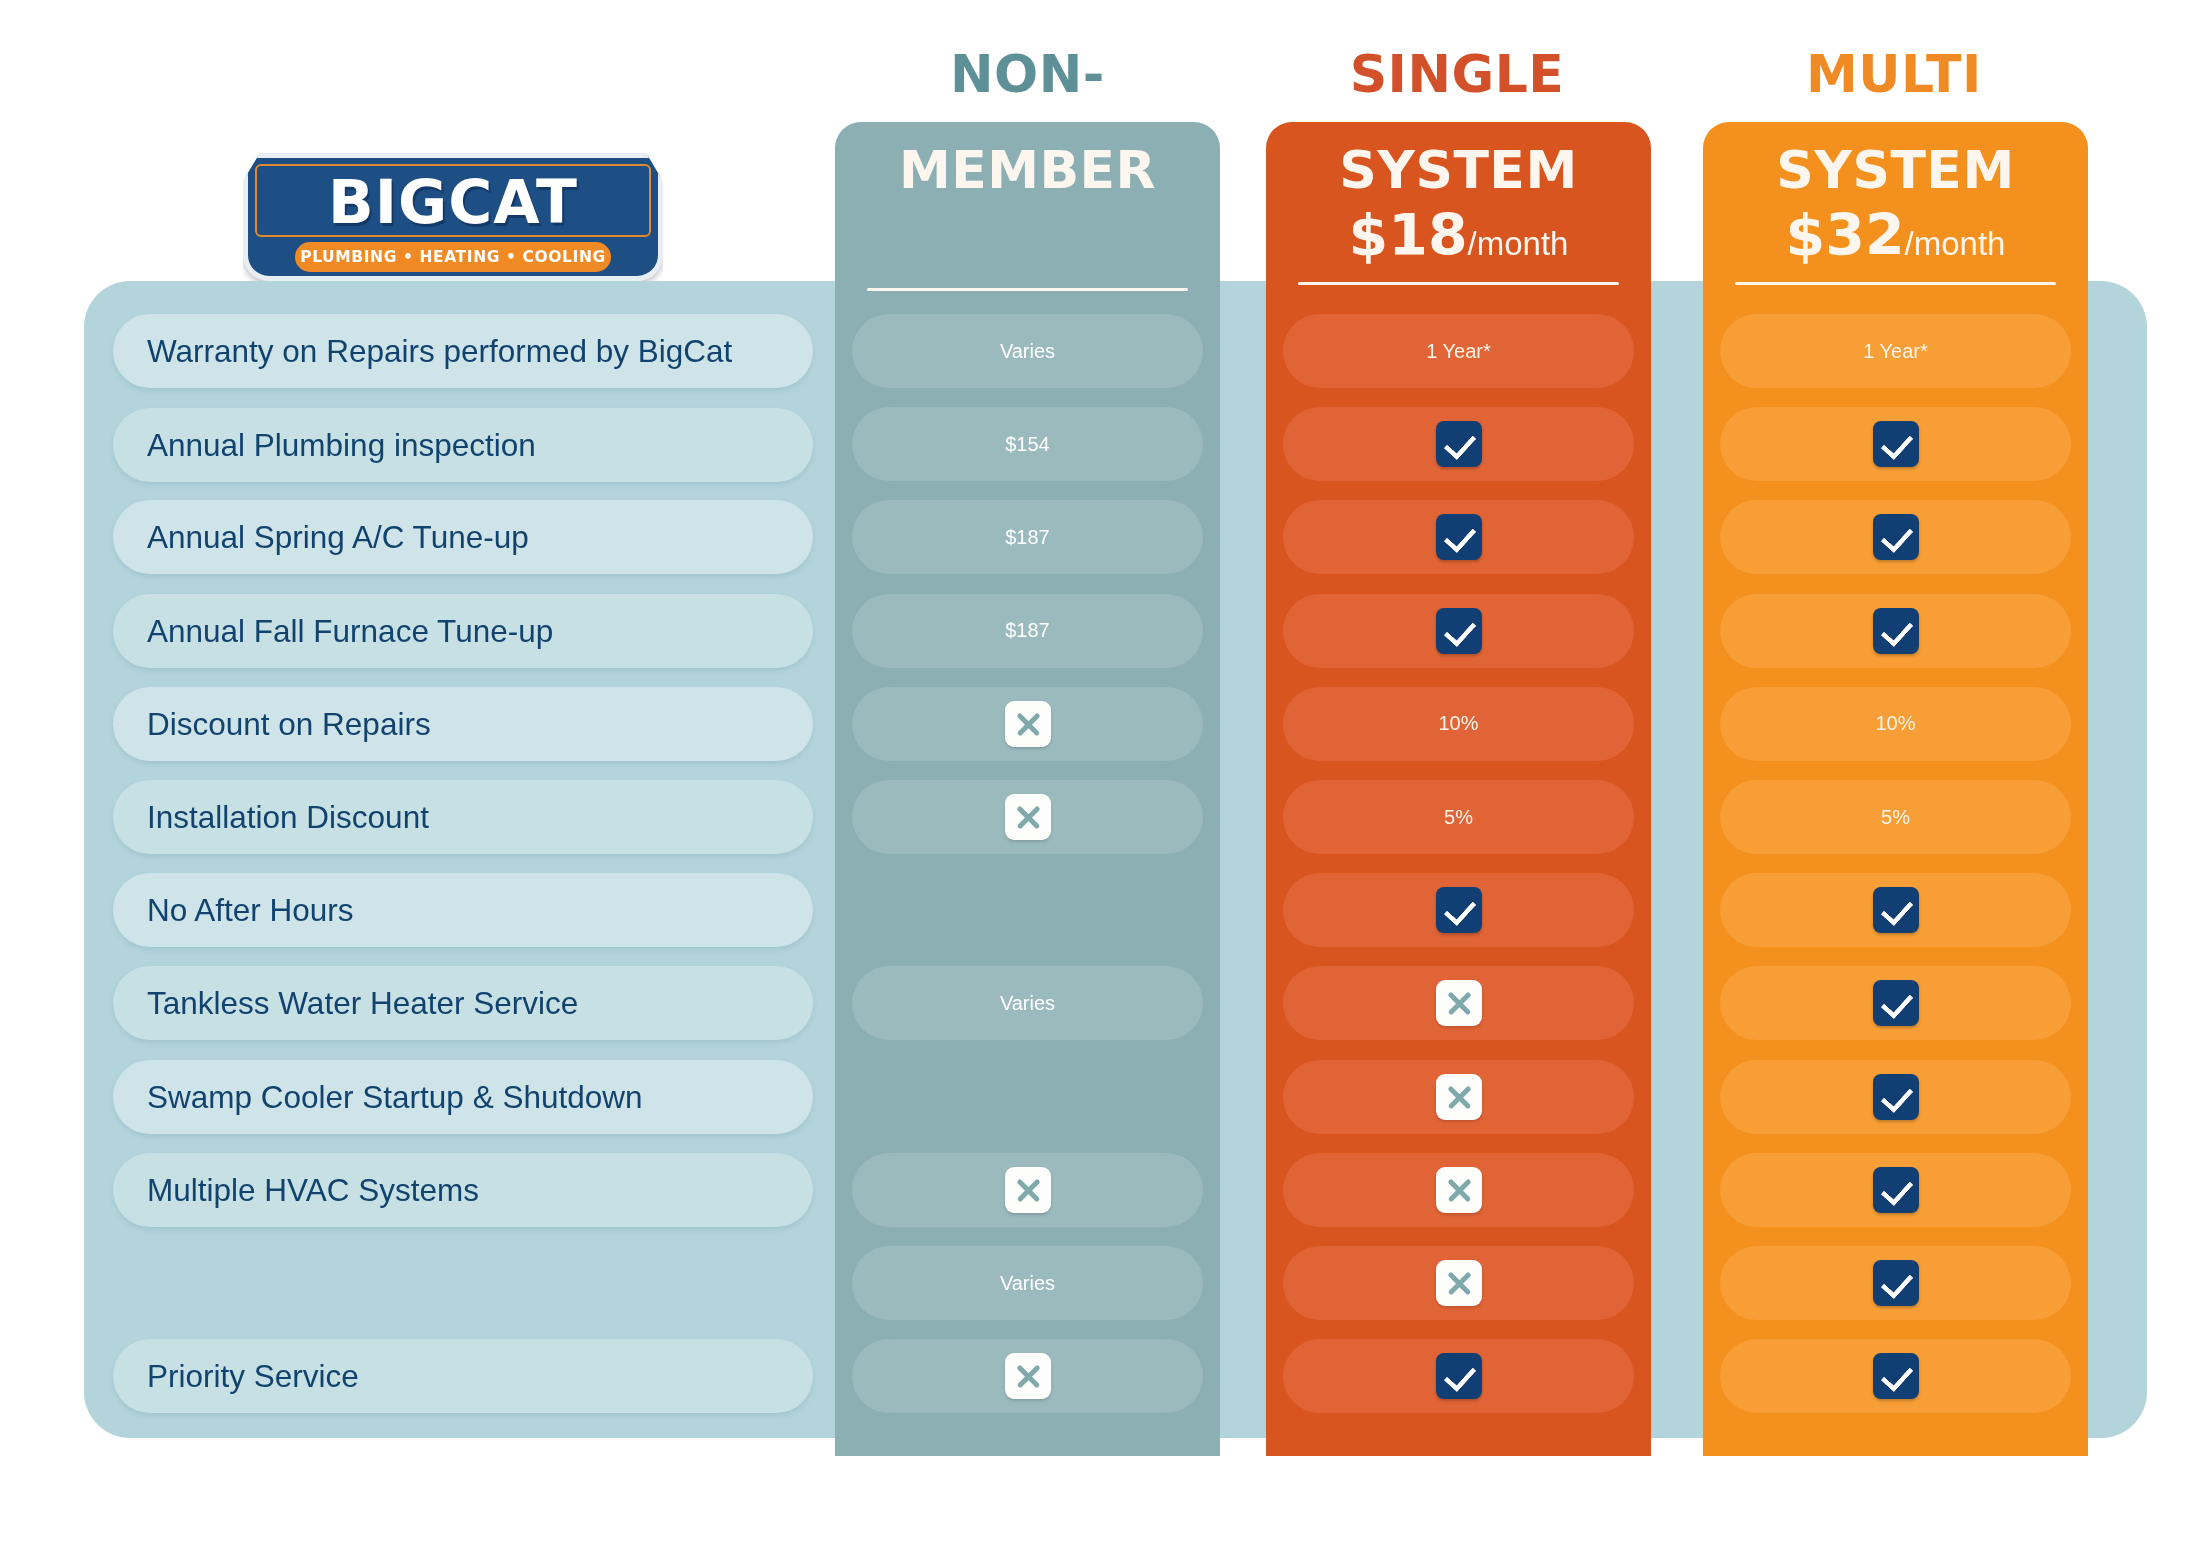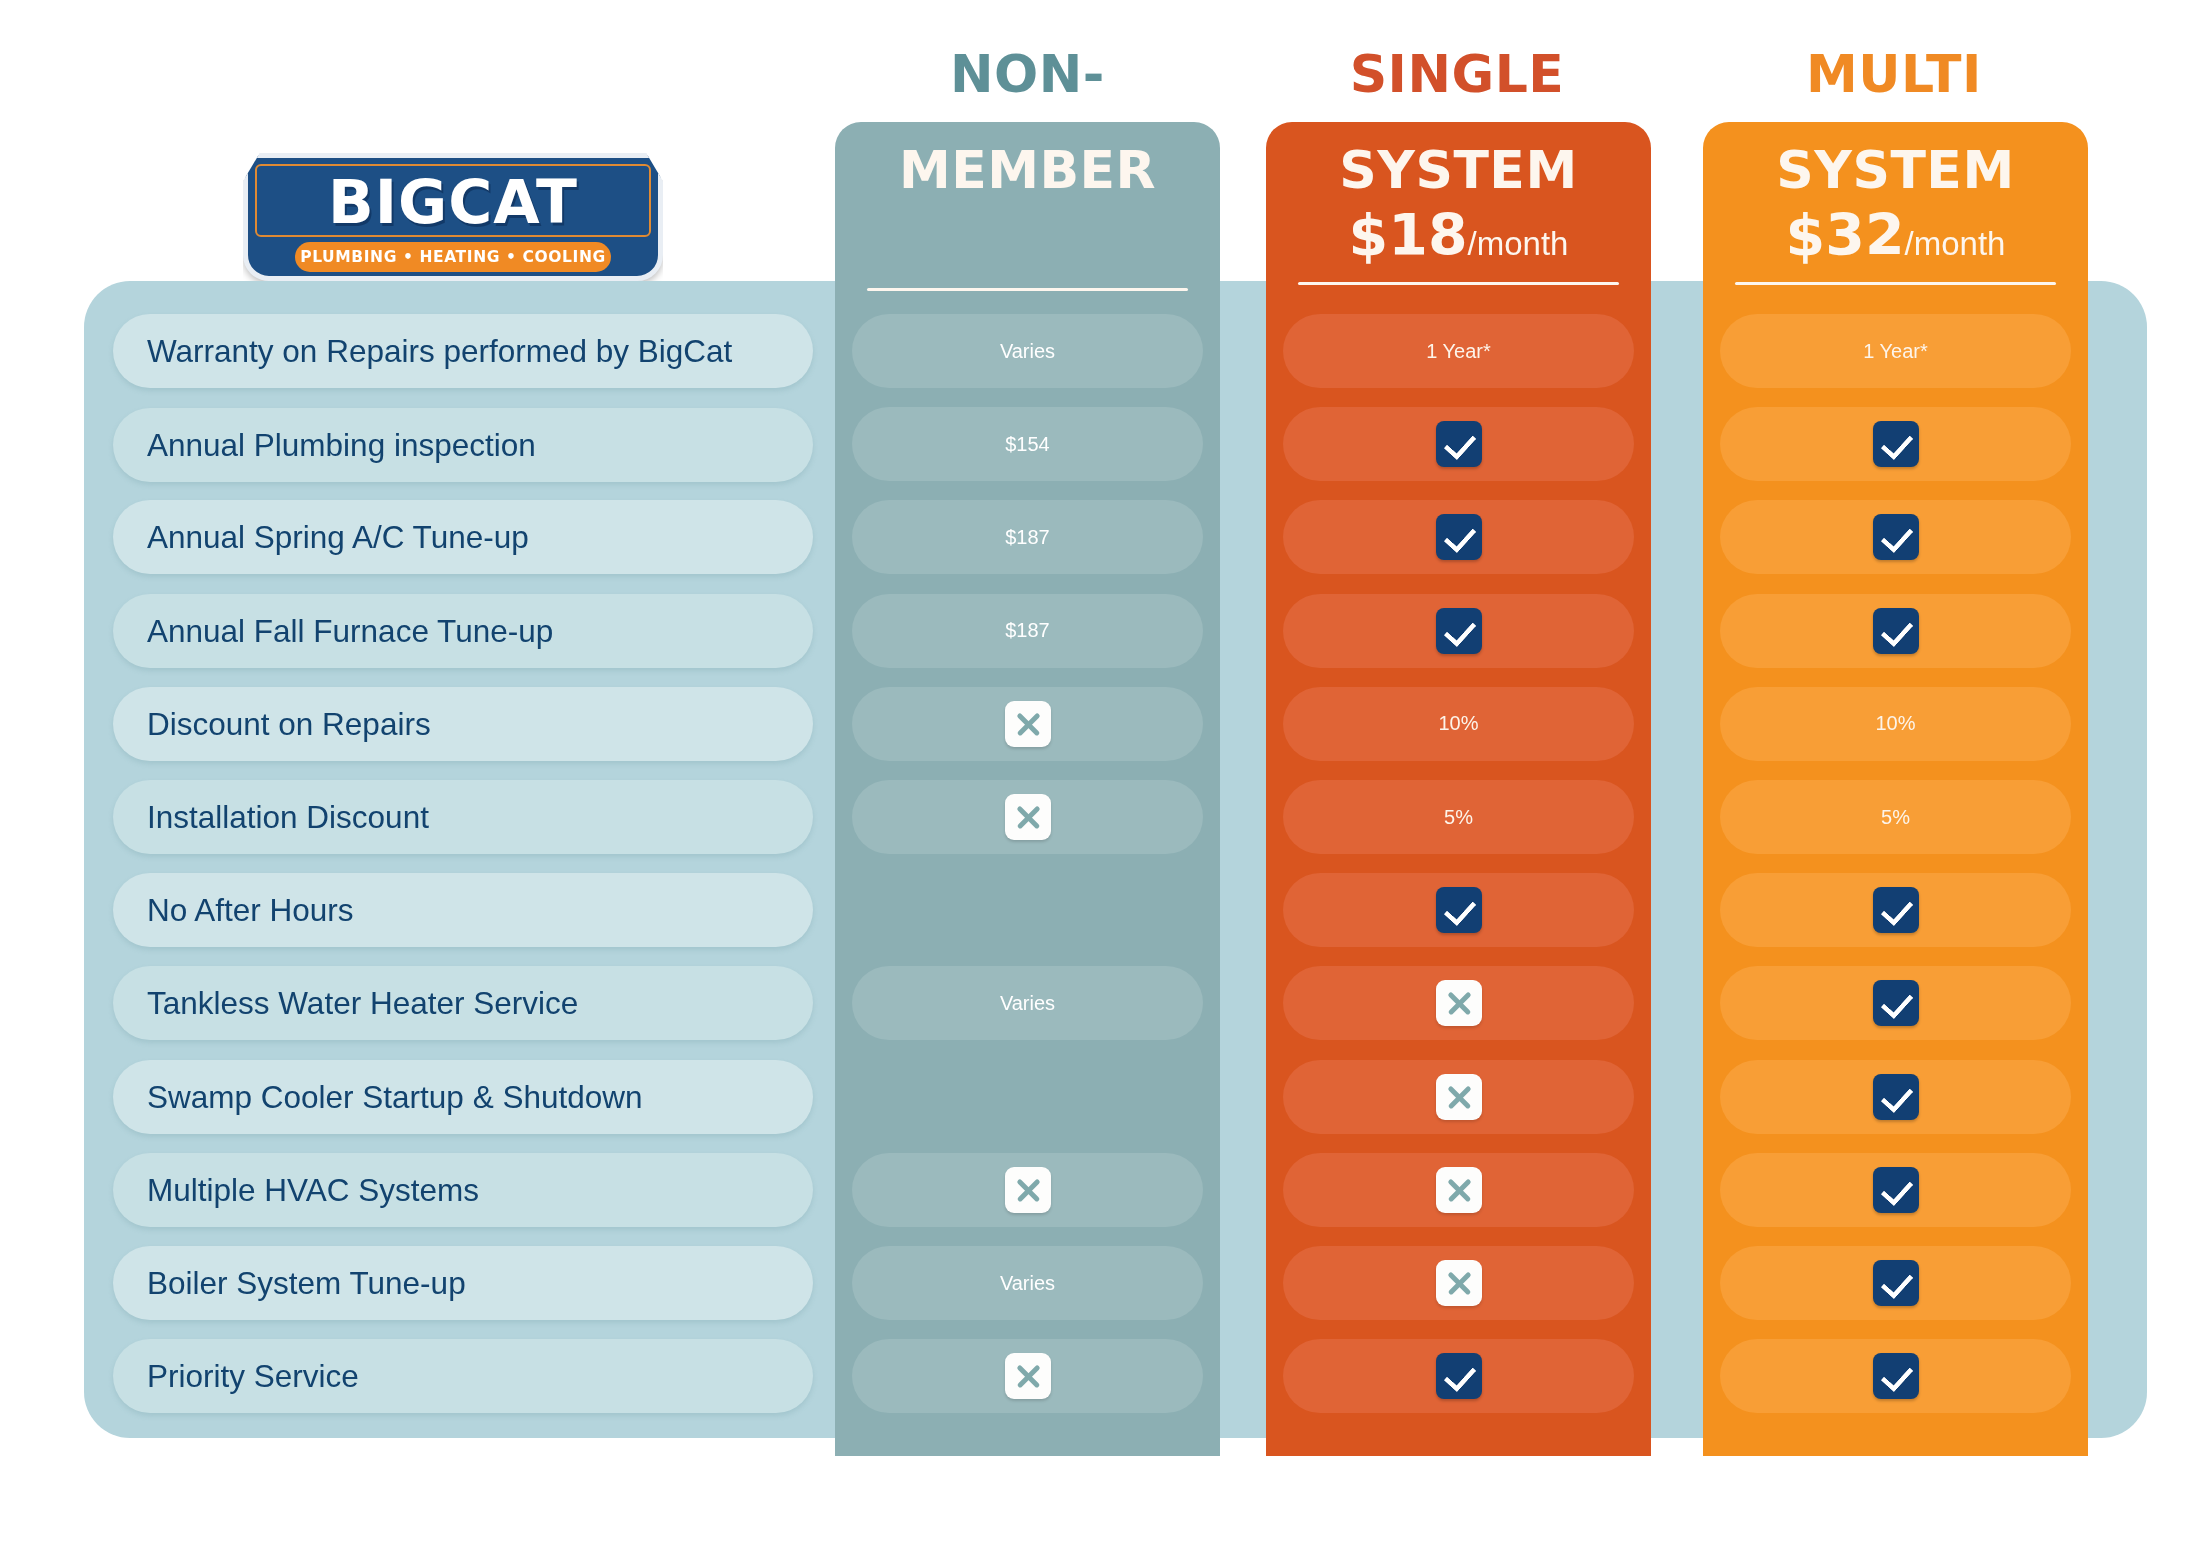--- a/index.html
+++ b/index.html
@@ -360,23 +360,20 @@
     </div>
     <div class="val-pill" style="position: absolute; left: 852px; top: 1152.8px; width: 351px; background: rgb(155, 186, 189);">
       <div class="icon-cross"></div>
     </div>
     <div class="val-pill" style="position: absolute; left: 1283px; top: 1152.8px; width: 351px; background: rgb(224, 100, 54);">
       <div class="icon-cross"></div>
     </div>
     <div class="val-pill" style="position: absolute; left: 1720px; top: 1152.8px; width: 351px; background: rgb(248, 158, 54);">
       <div class="icon-check"></div>
     </div>
-    <div class="feat-pill" style="top: 1246px;">
-      <div class="feat-label">Boiler System Tune-up</div>
-    </div>
     <div class="val-pill" style="position: absolute; left: 852px; top: 1246px; width: 351px; background: rgb(155, 186, 189);">
       <span class="val-text" style="color: rgb(255, 255, 255);">Varies</span>
     </div>
     <div class="val-pill" style="position: absolute; left: 1283px; top: 1246px; width: 351px; background: rgb(224, 100, 54);">
       <div class="icon-cross"></div>
     </div>
     <div class="val-pill" style="position: absolute; left: 1720px; top: 1246px; width: 351px; background: rgb(248, 158, 54);">
       <div class="icon-check"></div>
     </div>
     <div class="feat-pill alt" style="top: 1339.2px;">

